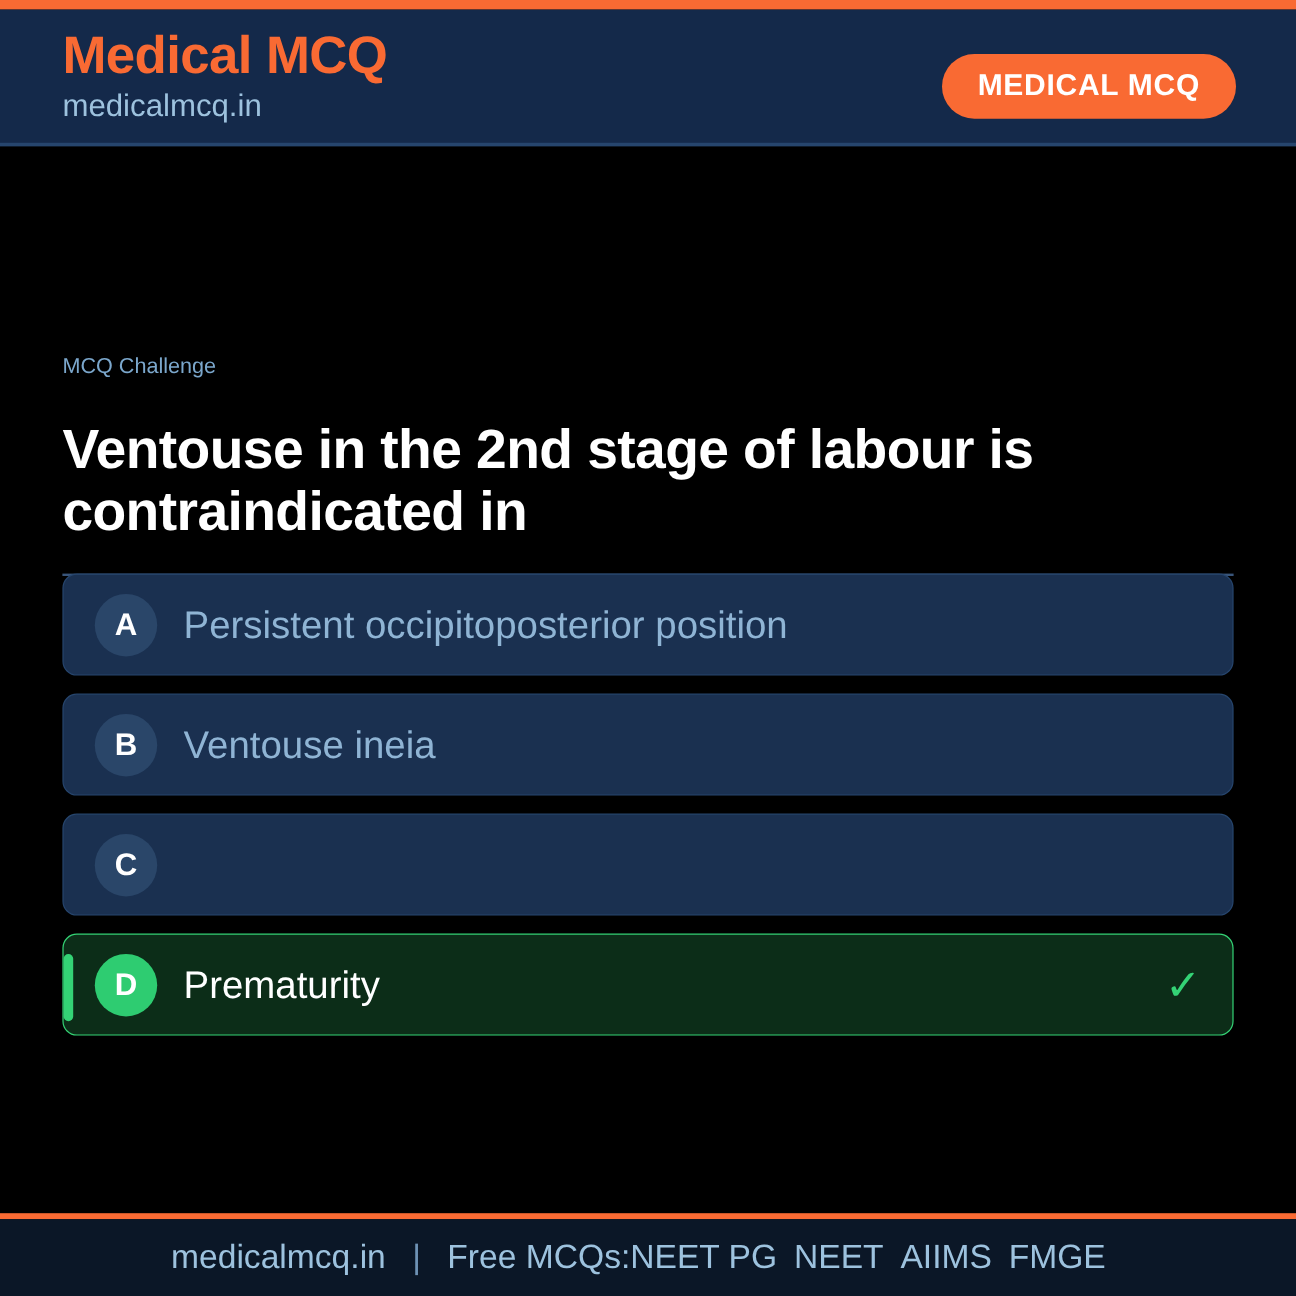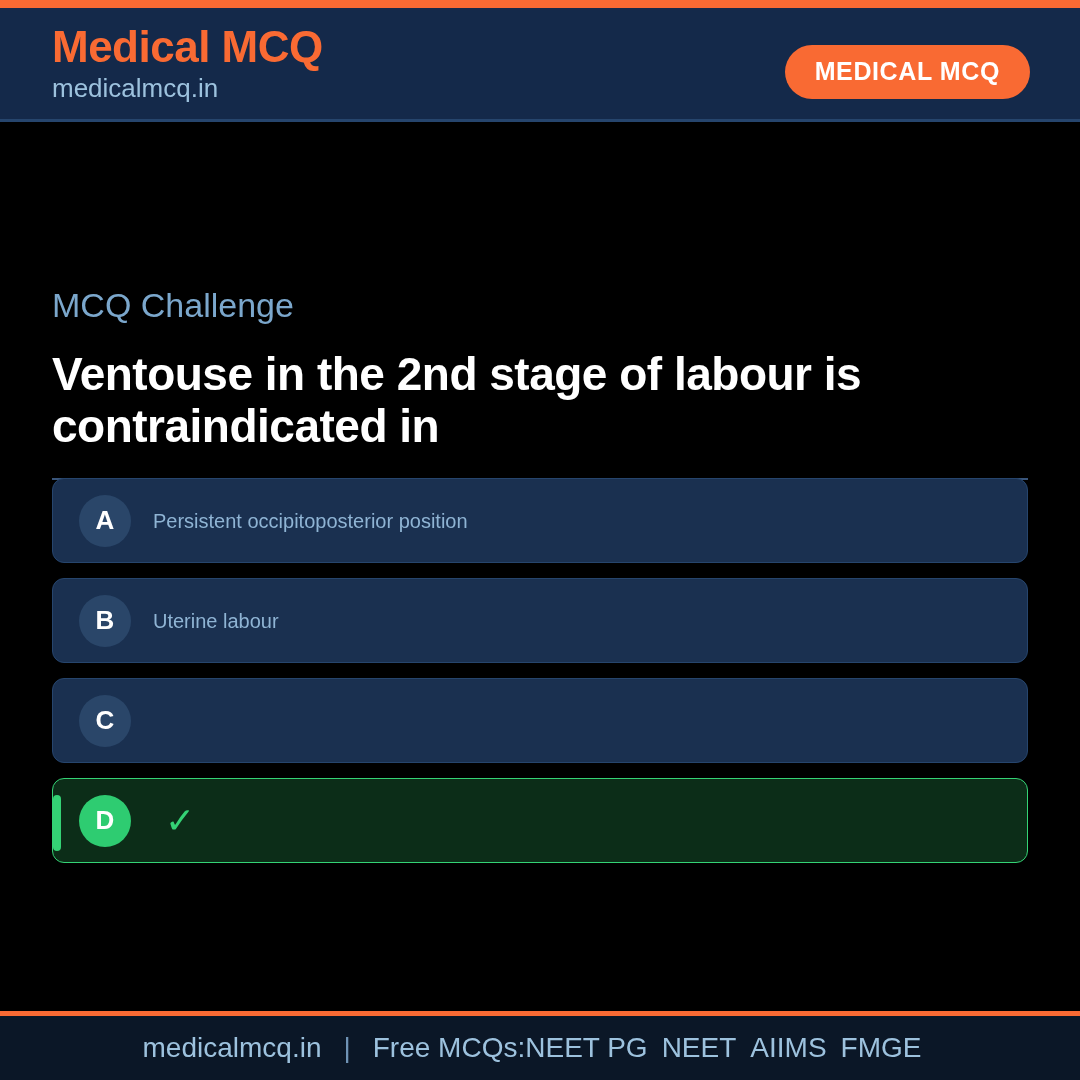--- a/index.html
+++ b/index.html
@@ -80,21 +80,21 @@
   }
 
   
   .content {
     position: absolute;
     left: 52px;
     top: 290px;
     width: 976px;
   }
   .eyebrow {
-    font-size: 34px;
+    font-size: 18px;
     color: #7ba7cc;
     line-height: 30px;
     margin-bottom: 8px;
   }
   .question {
     font-size: 46px;
     font-weight: bold;
     color: #ffffff;
     line-height: 52px;
     letter-spacing: -0.5px;
@@ -157,21 +157,21 @@
     align-items: center;
     justify-content: center;
     margin-right: 22px;
   }
   .option.correct .letter {
     background: #2ecc71;
     color: #ffffff;
   }
   .option-text {
     flex: 1 1 auto;
-    font-size: 20px;
+    font-size: 32px;
     color: #8fb4d4;
     line-height: 38px;
     white-space: nowrap;
     overflow: hidden;
   }
   .option.correct .option-text {
     color: #ffffff;
   }
   .check {
     flex: 0 0 auto;
@@ -244,33 +244,34 @@
     <div class="option">
 
       <div class="letter">A</div>
       <div class="option-text">Persistent occipitoposterior position</div>
 
     </div>
 
     <div class="option">
 
       <div class="letter">B</div>
-      <div class="option-text">Uterine labour</div>
+      <div class="option-text">Ventouse ineia</div>
 
     </div>
 
     <div class="option">
 
       <div class="letter">C</div>
 
     </div>
 
     <div class="option correct">
       <div class="accent-bar"></div>
       <div class="letter">D</div>
+      <div class="option-text">Prematurity</div>
       <div class="check">✓</div>
     </div>
 
   </div>
 
   <div class="footer-accent"></div>
   <div class="footer">
     <div class="footer-inner">
       <span class="footer-site">medicalmcq.in</span>
       <span class="footer-sep">|</span>

